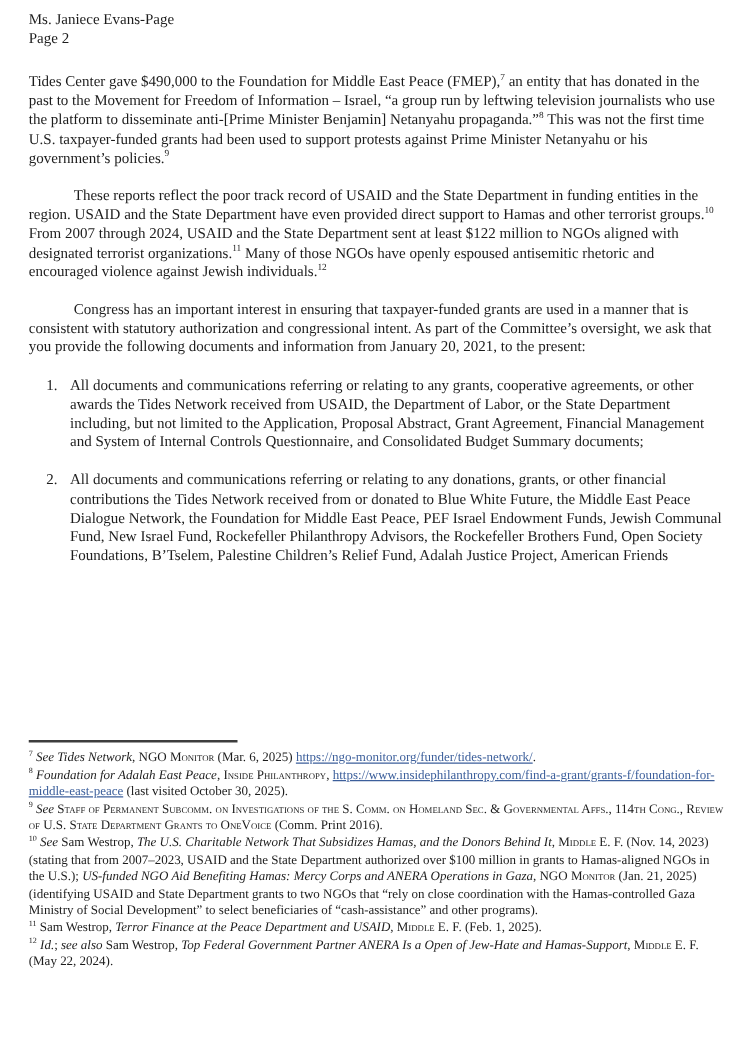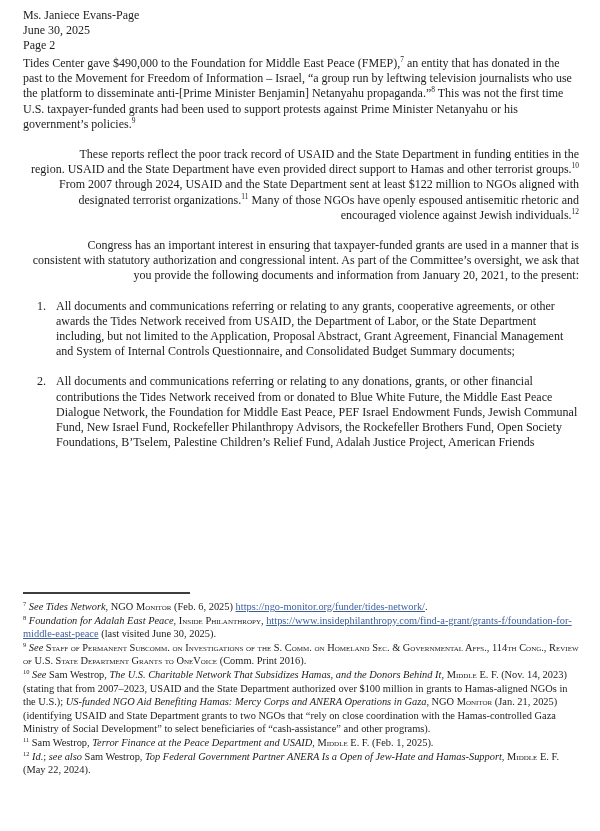--- a/index.html
+++ b/index.html
@@ -12,22 +12,22 @@
     color: #1c1c1c;
     padding: 8px 21px 0 23px;
     border-radius: 28px;
   }
   .header div { font-size: 12px; line-height: 15px; }
   .para {
     font-size: 12px; line-height: 15.2px;
     margin-top: 15px;
     text-align: left;
   }
-  .para.first { margin-top: 3px; }
-  .para.indent { text-indent: 36px; text-align: right; }
+  .para.first { margin-top: 20px; }
+  .para.indent { text-indent: 36px; }
   sup { font-size: 0.62em; vertical-align: super; line-height: 0; }
   .list { margin-top: 15px; }
   .list-item {
     position: relative;
     font-size: 12px; line-height: 15.2px;
     padding-left: 33px;
     margin-top: 15px;
   }
   .list-item .num { position: absolute; left: 14px; top: 0; }
   .footnotes {
@@ -49,21 +49,20 @@
   .i { font-style: italic; margin-top: 16px; }
   .sc { font-variant: small-caps; text-align: right; }
 </style>
 </head>
 <body>
 
 <div class="page">
 
   <div class="header">
     <div>Ms. Janiece Evans-Page</div>
-    <div>June 30, 2025</div>
     <div>Page 2</div>
   </div>
 
   <p class="para first"><span>Tides Center gave $490,000 to the Foundation for Middle East Peace (FMEP),</span><sup>7</sup><span> an entity that has donated in the past to the Movement for Freedom of Information – Israel, “a group run by leftwing television journalists who use the platform to disseminate anti-[Prime Minister Benjamin] Netanyahu propaganda.”</span><sup>8</sup><span> This was not the first time U.S. taxpayer-funded grants had been used to support protests against Prime Minister Netanyahu or his government’s policies.</span><sup>9</sup></p>
 
   <p class="para indent"><span>These reports reflect the poor track record of USAID and the State Department in funding entities in the region. USAID and the State Department have even provided direct support to Hamas and other terrorist groups.</span><sup>10</sup><span> From 2007 through 2024, USAID and the State Department sent at least $122 million to NGOs aligned with designated terrorist organizations.</span><sup>11</sup><span> Many of those NGOs have openly espoused antisemitic rhetoric and encouraged violence against Jewish individuals.</span><sup>12</sup></p>
 
   <p class="para indent"><span>Congress has an important interest in ensuring that taxpayer-funded grants are used in a manner that is consistent with statutory authorization and congressional intent. As part of the Committee’s oversight, we ask that you provide the following documents and information from January 20, 2021, to the present:</span></p>
 
   <div class="list">
@@ -72,21 +71,21 @@
       <span class="li-text"><span>All documents and communications referring or relating to any grants, cooperative agreements, or other awards the Tides Network received from USAID, the Department of Labor, or the State Department including, but not limited to the Application, Proposal Abstract, Grant Agreement, Financial Management and System of Internal Controls Questionnaire, and Consolidated Budget Summary documents;</span></span>
     </div>
     <div class="list-item">
       <span class="num">2.</span>
       <span class="li-text"><span>All documents and communications referring or relating to any donations, grants, or other financial contributions the Tides Network received from or donated to Blue White Future, the Middle East Peace Dialogue Network, the Foundation for Middle East Peace, PEF Israel Endowment Funds, Jewish Communal Fund, New Israel Fund, Rockefeller Philanthropy Advisors, the Rockefeller Brothers Fund, Open Society Foundations, B’Tselem, Palestine Children’s Relief Fund, Adalah Justice Project, American Friends</span></span>
     </div>
   </div>
 
   <div class="footnotes">
     <div class="fn-sep"></div>
-    <div class="footnote"><sup>7</sup><span> </span><span class="i">See Tides Network</span><span>, </span><span class="sc">NGO Monitor</span><span> (Feb. 6, 2025) </span><a href="#">https://ngo-monitor.org/funder/tides-network/</a><span>.</span></div>
-    <div class="footnote"><sup>8</sup><span> </span><span class="i">Foundation for Adalah East Peace</span><span>, </span><span class="sc">Inside Philanthropy</span><span>, </span><a href="#">https://www.insidephilanthropy.com/find-a-grant/grants-f/foundation-for-middle-east-peace</a><span> (last visited June 30, 2025).</span></div>
+    <div class="footnote"><sup>7</sup><span> </span><span class="i">See Tides Network</span><span>, </span><span class="sc">NGO Monitor</span><span> (Mar. 6, 2025) </span><a href="#">https://ngo-monitor.org/funder/tides-network/</a><span>.</span></div>
+    <div class="footnote"><sup>8</sup><span> </span><span class="i">Foundation for Adalah East Peace</span><span>, </span><span class="sc">Inside Philanthropy</span><span>, </span><a href="#">https://www.insidephilanthropy.com/find-a-grant/grants-f/foundation-for-middle-east-peace</a><span> (last visited October 30, 2025).</span></div>
     <div class="footnote"><sup>9</sup><span> </span><span class="i">See</span><span> </span><span class="sc">Staff of Permanent Subcomm. on Investigations of the S. Comm. on Homeland Sec. &amp; Governmental Affs., 114th Cong., Review of U.S. State Department Grants to OneVoice</span><span> (Comm. Print 2016).</span></div>
     <div class="footnote"><sup>10</sup><span> </span><span class="i">See</span><span> Sam Westrop, </span><span class="i">The U.S. Charitable Network That Subsidizes Hamas, and the Donors Behind It</span><span>, </span><span class="sc">Middle E. F.</span><span> (Nov. 14, 2023) (stating that from 2007–2023, USAID and the State Department authorized over $100 million in grants to Hamas-aligned NGOs in the U.S.); </span><span class="i">US-funded NGO Aid Benefiting Hamas: Mercy Corps and ANERA Operations in Gaza</span><span>, </span><span class="sc">NGO Monitor</span><span> (Jan. 21, 2025) (identifying USAID and State Department grants to two NGOs that “rely on close coordination with the Hamas-controlled Gaza Ministry of Social Development” to select beneficiaries of “cash-assistance” and other programs).</span></div>
     <div class="footnote"><sup>11</sup><span> Sam Westrop, </span><span class="i">Terror Finance at the Peace Department and USAID</span><span>, </span><span class="sc">Middle E. F.</span><span> (Feb. 1, 2025).</span></div>
     <div class="footnote"><sup>12</sup><span> </span><span class="i">Id.</span><span>; </span><span class="i">see also</span><span> Sam Westrop, </span><span class="i">Top Federal Government Partner ANERA Is a Open of Jew-Hate and Hamas-Support</span><span>, </span><span class="sc">Middle E. F.</span><span> (May 22, 2024).</span></div>
   </div>
 
 </div>
 
 </body></html>

